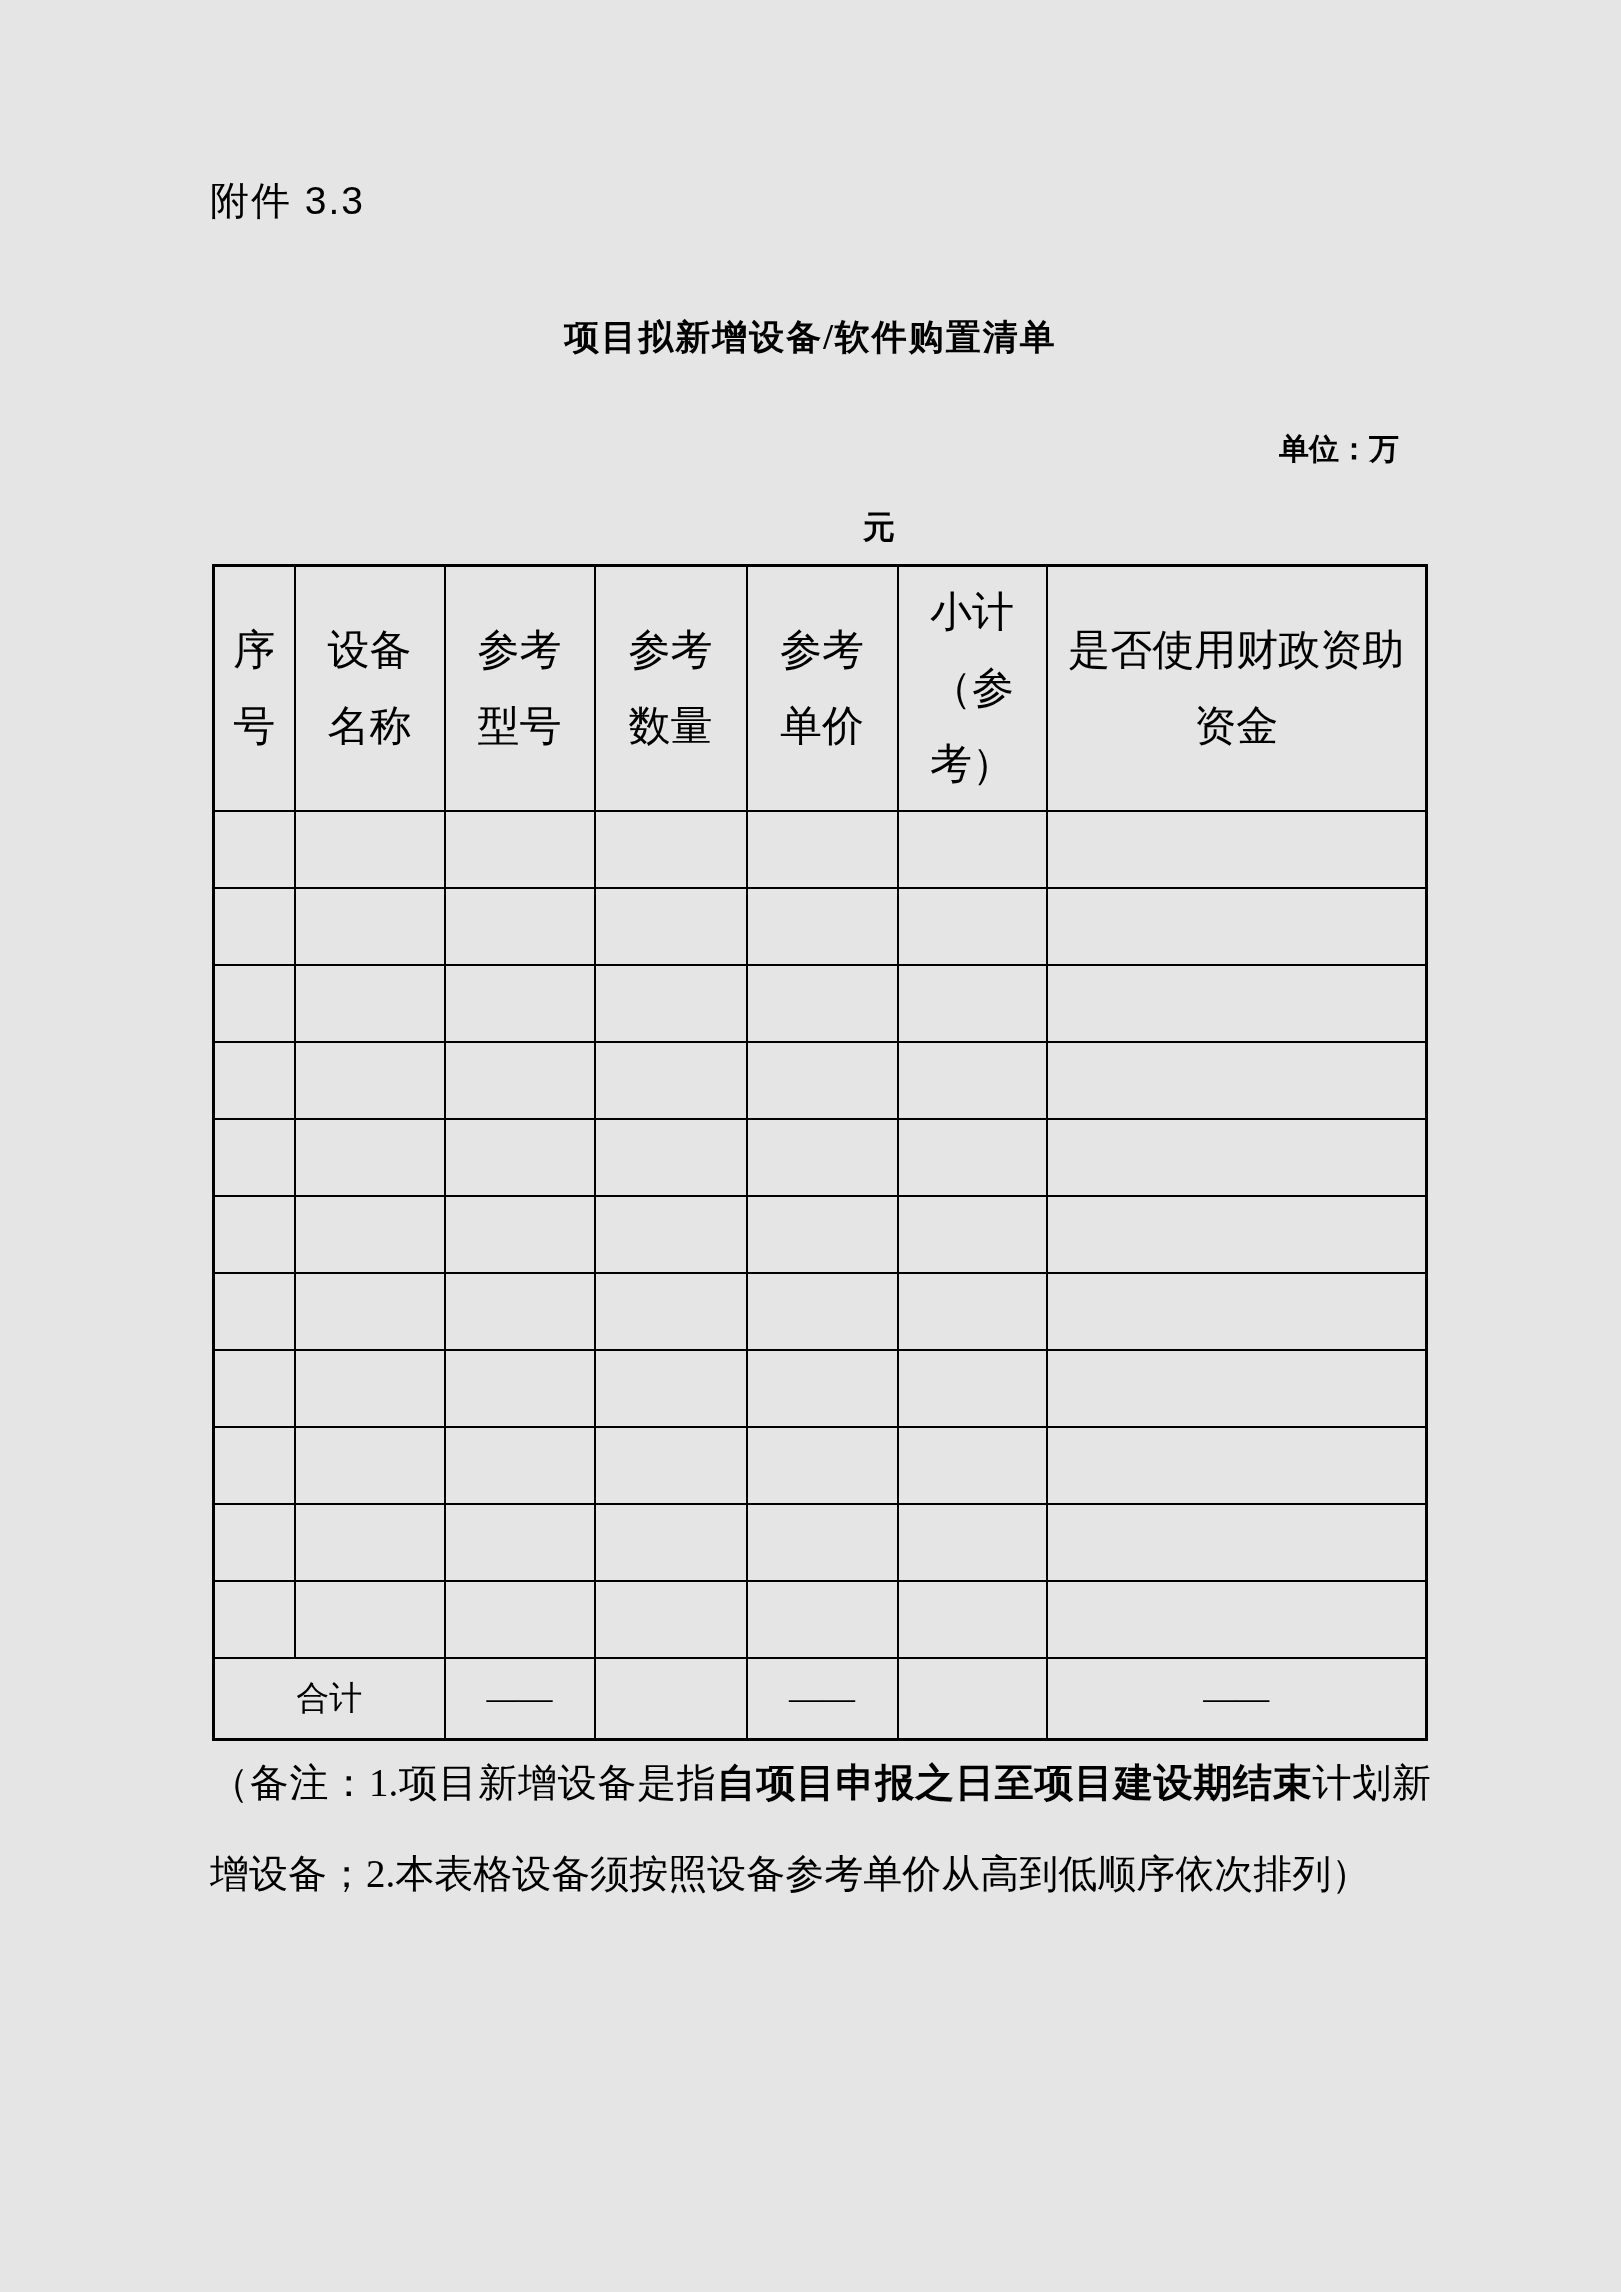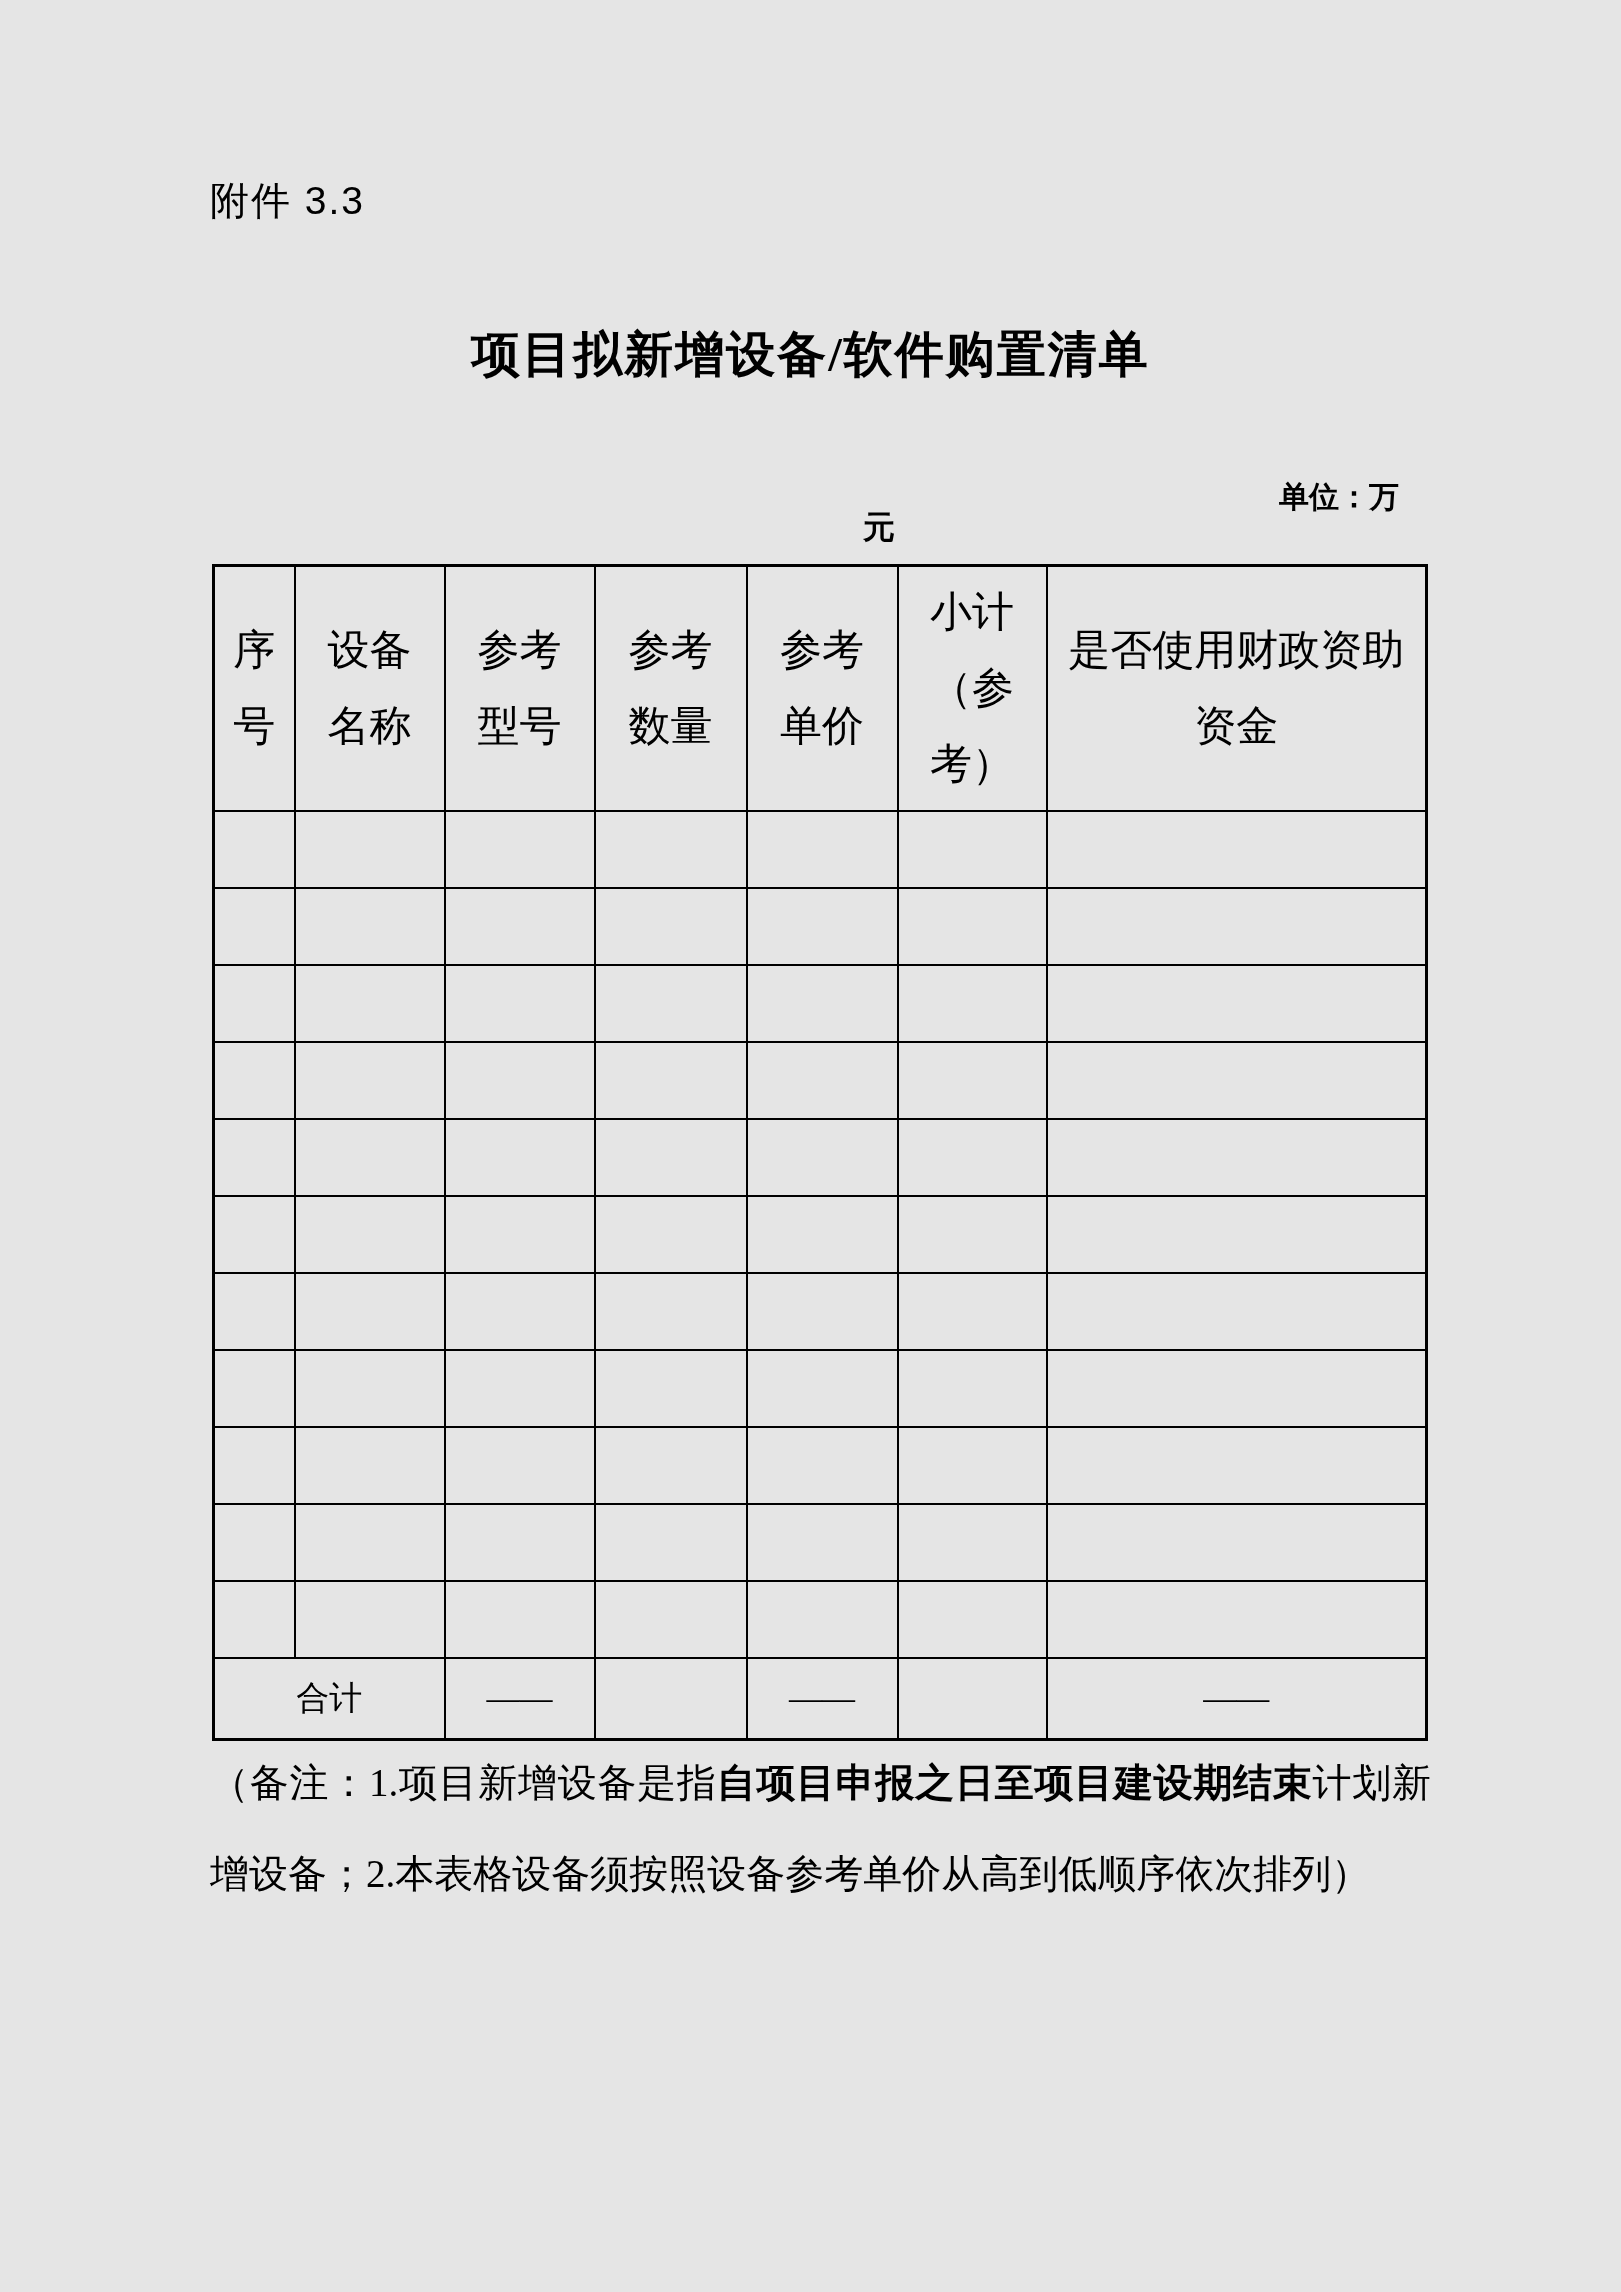--- a/index.html
+++ b/index.html
@@ -16,37 +16,36 @@
     position: absolute;
     left: 210px;
     top: 174px;
     font-size: 39px;
     font-family: "Liberation Sans", "DejaVu Sans", sans-serif;
     letter-spacing: 2px;
   }
   .doc-title {
     position: absolute;
     left: 0;
-    top: 322px;
+    top: 314px;
     width: 100%;
     margin: 0;
     text-align: center;
-    font-size: 49px;
+    font-size: 35px;
     font-weight: bold;
     letter-spacing: 2px;
   }
   .unit-line1 {
     position: absolute;
     left: 212px;
     top: 429px;
     width: 1187px;
     text-align: right;
     font-size: 30px;
     font-weight: bold;
-    margin-top: 48px;
   }
   .unit-line2 {
     position: absolute;
     left: 863px;
     top: 506px;
     font-size: 32px;
     font-weight: bold;
   }
   table.purchase-table {
     position: absolute;

